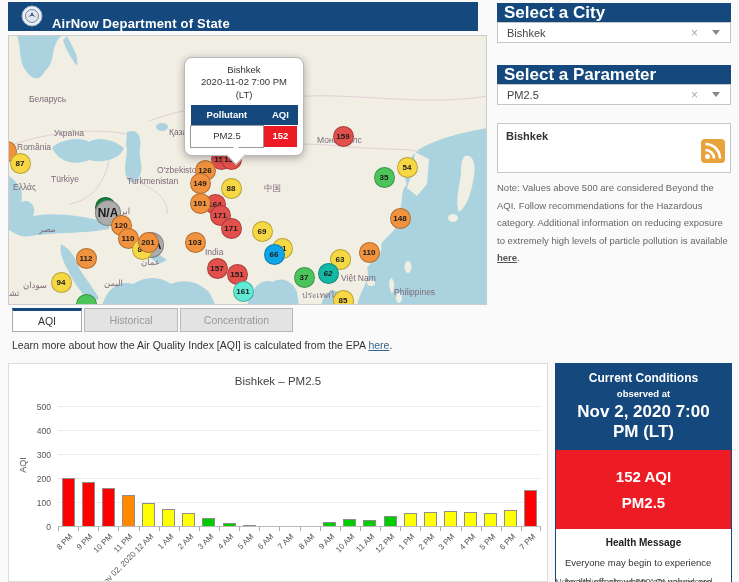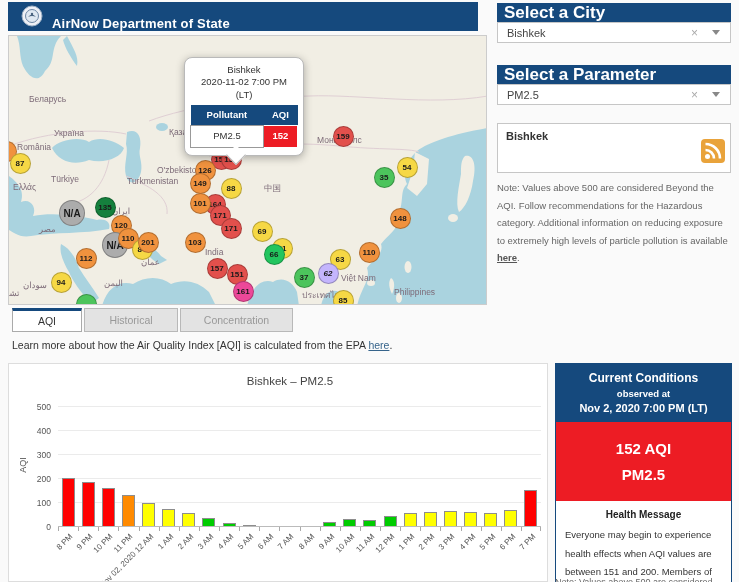--- a/index.html
+++ b/index.html
@@ -13,21 +13,21 @@
   #app-header .logo{margin-left:13px;flex:0 0 auto;}
   #app-header .app-title{margin-left:9px;font-size:13px;font-weight:bold;letter-spacing:.2px;}
   
   #map{position:absolute;left:8px;top:35px;width:479px;height:270px;
     background:#F1EEE4;border:1px solid #ccc;overflow:hidden;box-sizing:border-box;}
   #map svg.water{position:absolute;left:0;top:0;}
   .maplabel{position:absolute;font-size:8.5px;color:#7d6b78;white-space:nowrap;z-index:2;}
   .marker{position:absolute;width:21px;height:21px;border-radius:50%;
     font-size:8px;font-weight:bold;color:#1a1a1a;display:flex;align-items:center;justify-content:center;
     box-sizing:border-box;border:1.5px solid rgba(0,0,0,.25);z-index:3;}
-  .marker.na{width:26px;height:26px;font-size:10px;}
+  .marker.na{width:26px;height:26px;font-size:12px;margin-left:36px;}
   
   #popup{position:absolute;left:175px;top:21px;width:108px;background:#fff;
     border:1px solid #b9b9b9;border-radius:8px;box-shadow:0 2px 8px rgba(0,0,0,.3);
     padding:6px 5px 7px;font-size:9.5px;color:#333;text-align:center;z-index:10;line-height:1.3;}
   #popup::after{content:"";position:absolute;left:44px;bottom:-7px;width:13px;height:13px;
     background:#fff;transform:rotate(45deg);
     border-right:1px solid #b9b9b9;border-bottom:1px solid #b9b9b9;}
   #popup table{width:100%;border-collapse:collapse;margin-top:4px;}
   #popup th{background:#15497D;color:#fff;font-size:9.5px;padding:4px 2px;}
   #popup td{border:1px solid #999;padding:4px 2px;background:#fff;}
@@ -36,21 +36,21 @@
   #tabs{position:absolute;left:12px;top:308px;display:flex;gap:2px;z-index:2;}
   .tab{height:24px;line-height:20px;font-size:10.5px;box-sizing:border-box;text-align:center;cursor:default;}
   .tab.active{width:70px;background:#fff;border:1px solid #aaa;border-top:3px solid #15497D;color:#333;}
   .tab.inactive{background:#e3e3e3;border:1px solid #b8b8b8;color:#999;line-height:22px;}
   .tab.inactive.t1{width:113px;}
   .tab.inactive.t2{width:94px;}
   #learn-more{position:absolute;left:12px;top:339px;font-size:10.5px;color:#333;}
   #learn-more a{color:#36648b;text-decoration:underline;}
   
   #chart{position:absolute;left:8px;top:363px;width:540px;height:219px;background:#fff;
-    border:1px solid #ddd;box-sizing:border-box;overflow:hidden;padding-left:12px;}
+    border:1px solid #ddd;box-sizing:border-box;overflow:hidden;}
   .chart-title{position:absolute;top:11px;width:100%;text-align:center;font-size:11.5px;color:#444;}
   .ylabel{position:absolute;left:6px;top:96px;font-size:9px;color:#555;transform:rotate(-90deg);}
   .ytick{position:absolute;left:12px;width:30px;text-align:right;font-size:8.5px;color:#555;}
   .plot{position:absolute;left:49px;top:42px;width:483px;height:120px;border-bottom:1px solid #bbb;}
   .gridline{position:absolute;left:0;width:100%;height:1px;background:#ebebeb;}
   .bar{position:absolute;bottom:0;width:13px;box-sizing:border-box;border:1px solid #8d8d8d;border-bottom:none;}
   .xtick{position:absolute;top:121px;width:1px;height:4px;background:#aaa;}
   .xlabel{position:absolute;top:126px;width:78px;text-align:right;font-size:8px;color:#555;
     transform:rotate(-45deg);transform-origin:100% 0;white-space:nowrap;}
   
@@ -68,21 +68,21 @@
   #feed-box .feed-label{position:absolute;left:8px;top:6px;font-size:11px;font-weight:bold;color:#333;}
   #feed-box .rss{position:absolute;right:5px;bottom:5px;}
   #sidebar-note{position:absolute;left:497px;top:179px;width:234px;font-size:9.5px;color:#666;line-height:1.85;}
   #sidebar-note a{color:#555;font-weight:bold;text-decoration:underline;}
   
   #cc{position:absolute;left:555px;top:363px;width:177px;background:#fff;
     border:1px solid #15497D;box-sizing:border-box;}
   .cc-head{background:#15497D;color:#fff;text-align:center;font-weight:bold;padding:7px 8px 8px;}
   .cc-head .l1{font-size:12px;}
   .cc-head .l2{font-size:9.5px;margin-top:3px;}
-  .cc-head .l3{font-size:11px;margin-top:3px;}
+  .cc-head .l3{font-size:17px;margin-top:3px;}
   .cc-aqi{background:#ED1C24;color:#fff;text-align:center;font-weight:bold;
     font-size:15px;line-height:26px;padding:14px 0 13px;}
   .cc-health{padding:8px 9px 10px;}
   .cc-health .h-title{font-size:10px;font-weight:bold;text-align:center;color:#222;margin-bottom:6px;}
   .cc-health .h-text{font-size:9.5px;color:#333;line-height:1.95;}
   #cc-note{position:absolute;left:555px;top:577px;width:177px;font-size:9px;color:#666;}
 </style>
 </head>
 <body>
 
@@ -177,31 +177,31 @@
       <div class="marker" style="background: rgb(226, 80, 76); left: 201.5px; top: 112.5px;">151</div>
       <div class="marker" style="background: rgb(226, 80, 76); left: 211.5px; top: 112.5px;">157</div>
       <div class="marker" style="background: rgb(240, 146, 62); left: 185.5px; top: 123.5px;">126</div>
       <div class="marker" style="background: rgb(240, 146, 62); left: 180.5px; top: 136.5px;">149</div>
       <div class="marker" style="background: rgb(226, 80, 76); left: 195.5px; top: 157.5px;">164</div>
       <div class="marker" style="background: rgb(240, 146, 62); left: 180.5px; top: 156.5px;">101</div>
       <div class="marker" style="background: rgb(226, 80, 76); left: 200.5px; top: 168.5px;">171</div>
       <div class="marker" style="background: rgb(226, 80, 76); left: 211.5px; top: 181.5px;">171</div>
       <div class="marker" style="background: rgb(226, 80, 76); left: 197.5px; top: 221.5px;">157</div>
       <div class="marker" style="background: rgb(226, 80, 76); left: 217.5px; top: 227.5px;">151</div>
-      <div class="marker" style="background: #ec4899; left: 223.5px; top: 244.5px;">161</div>
+      <div class="marker" style="background: #5eead4; left: 223.5px; top: 244.5px;">161</div>
       <div class="marker" style="background: rgb(226, 80, 76); left: 323.5px; top: 89.5px;">159</div>
       <div class="marker" style="background: rgb(246, 216, 69); left: 387.5px; top: 120.5px;">54</div>
       <div class="marker" style="background: rgb(76, 196, 92); left: 364.5px; top: 130.5px;">35</div>
       <div class="marker" style="background: rgb(240, 146, 62); left: 380.5px; top: 171.5px;">148</div>
       <div class="marker" style="background: rgb(240, 146, 62); left: 349.5px; top: 205.5px;">110</div>
       <div class="marker" style="background: rgb(246, 216, 69); left: 242.5px; top: 184.5px;">69</div>
       <div class="marker" style="background: rgb(246, 216, 69); left: 262.5px; top: 201.5px;">81</div>
-      <div class="marker" style="background: #22c55e; left: 254.5px; top: 207.5px;">66</div>
+      <div class="marker" style="background: #0ea5e9; left: 254.5px; top: 207.5px;">66</div>
       <div class="marker" style="background: rgb(246, 216, 69); left: 320.5px; top: 212.5px;">63</div>
-      <div class="marker" style="background: #c4b5fd; left: 308.5px; top: 226.5px; font-style: italic;">62</div>
+      <div class="marker" style="background: #14b8a6; left: 308.5px; top: 226.5px; font-style: italic;">62</div>
       <div class="marker" style="background: rgb(76, 196, 92); left: 284.5px; top: 230.5px;">37</div>
       <div class="marker" style="background: rgb(246, 216, 69); left: 323.5px; top: 253.5px;">85</div>
     </div>
 
   <div id="popup">
     <div>Bishkek</div>
     <div>2020-11-02 7:00 PM</div>
     <div>(LT)</div>
     <table>
       <tbody>

